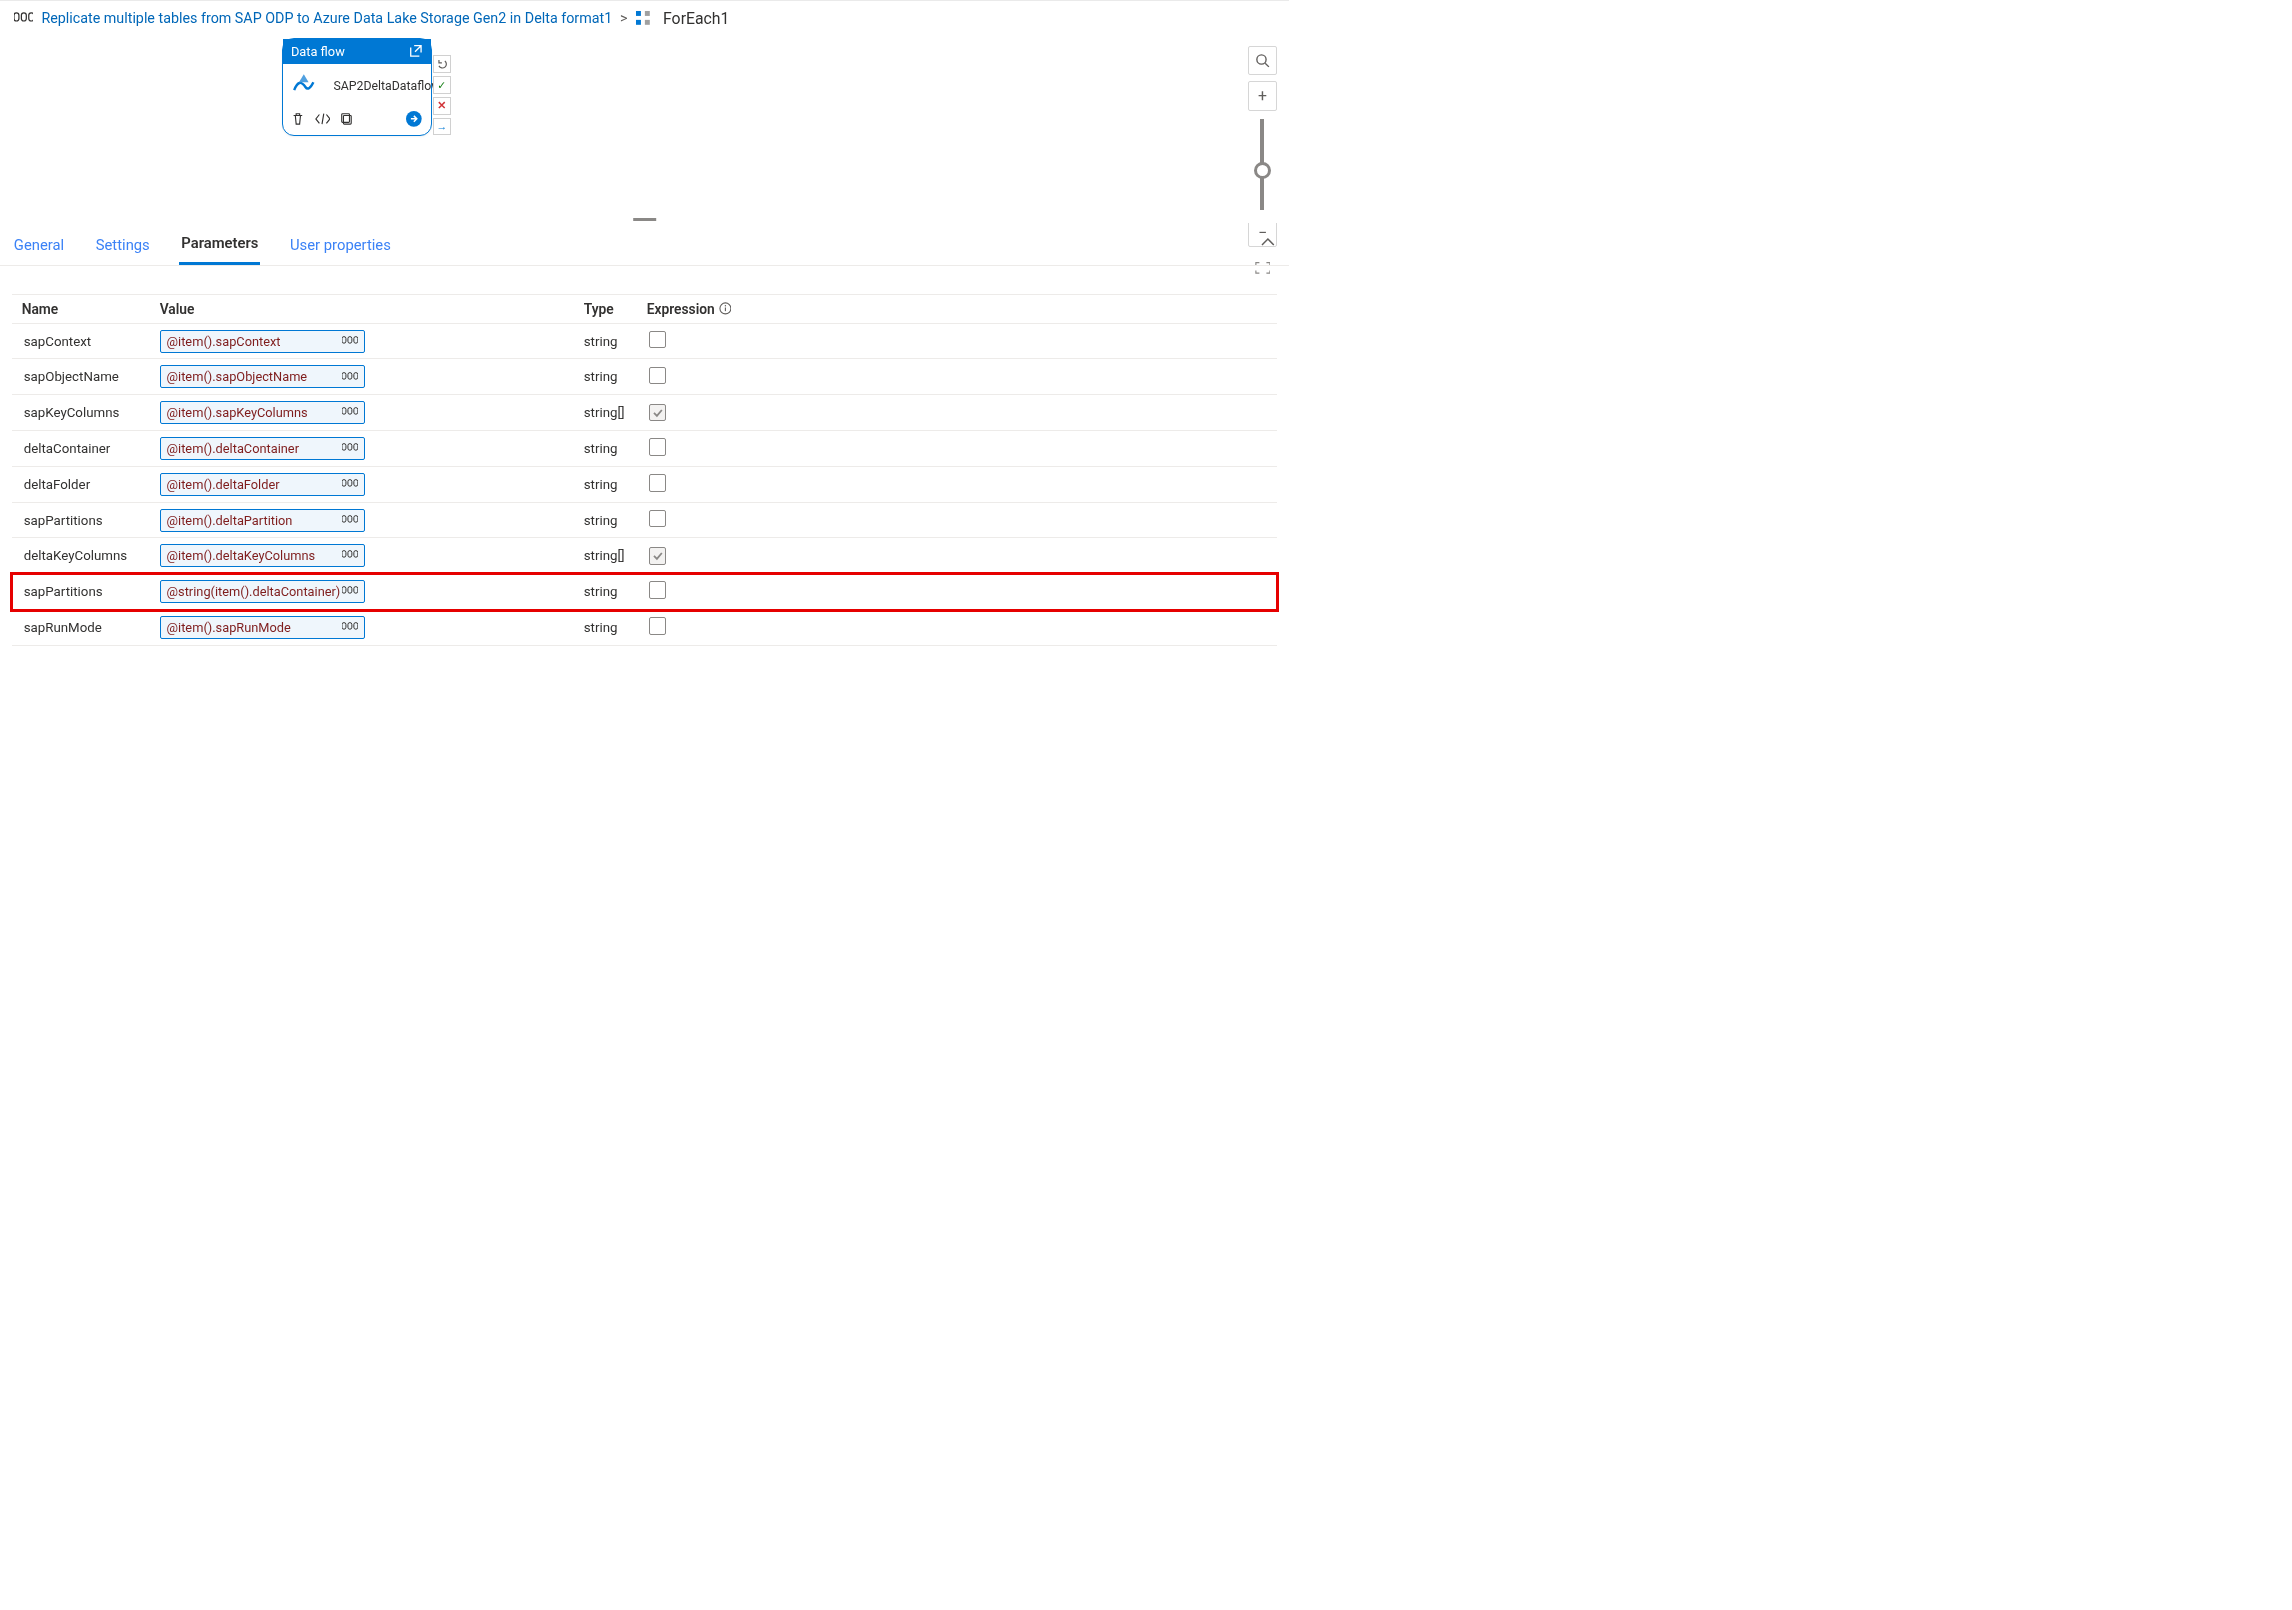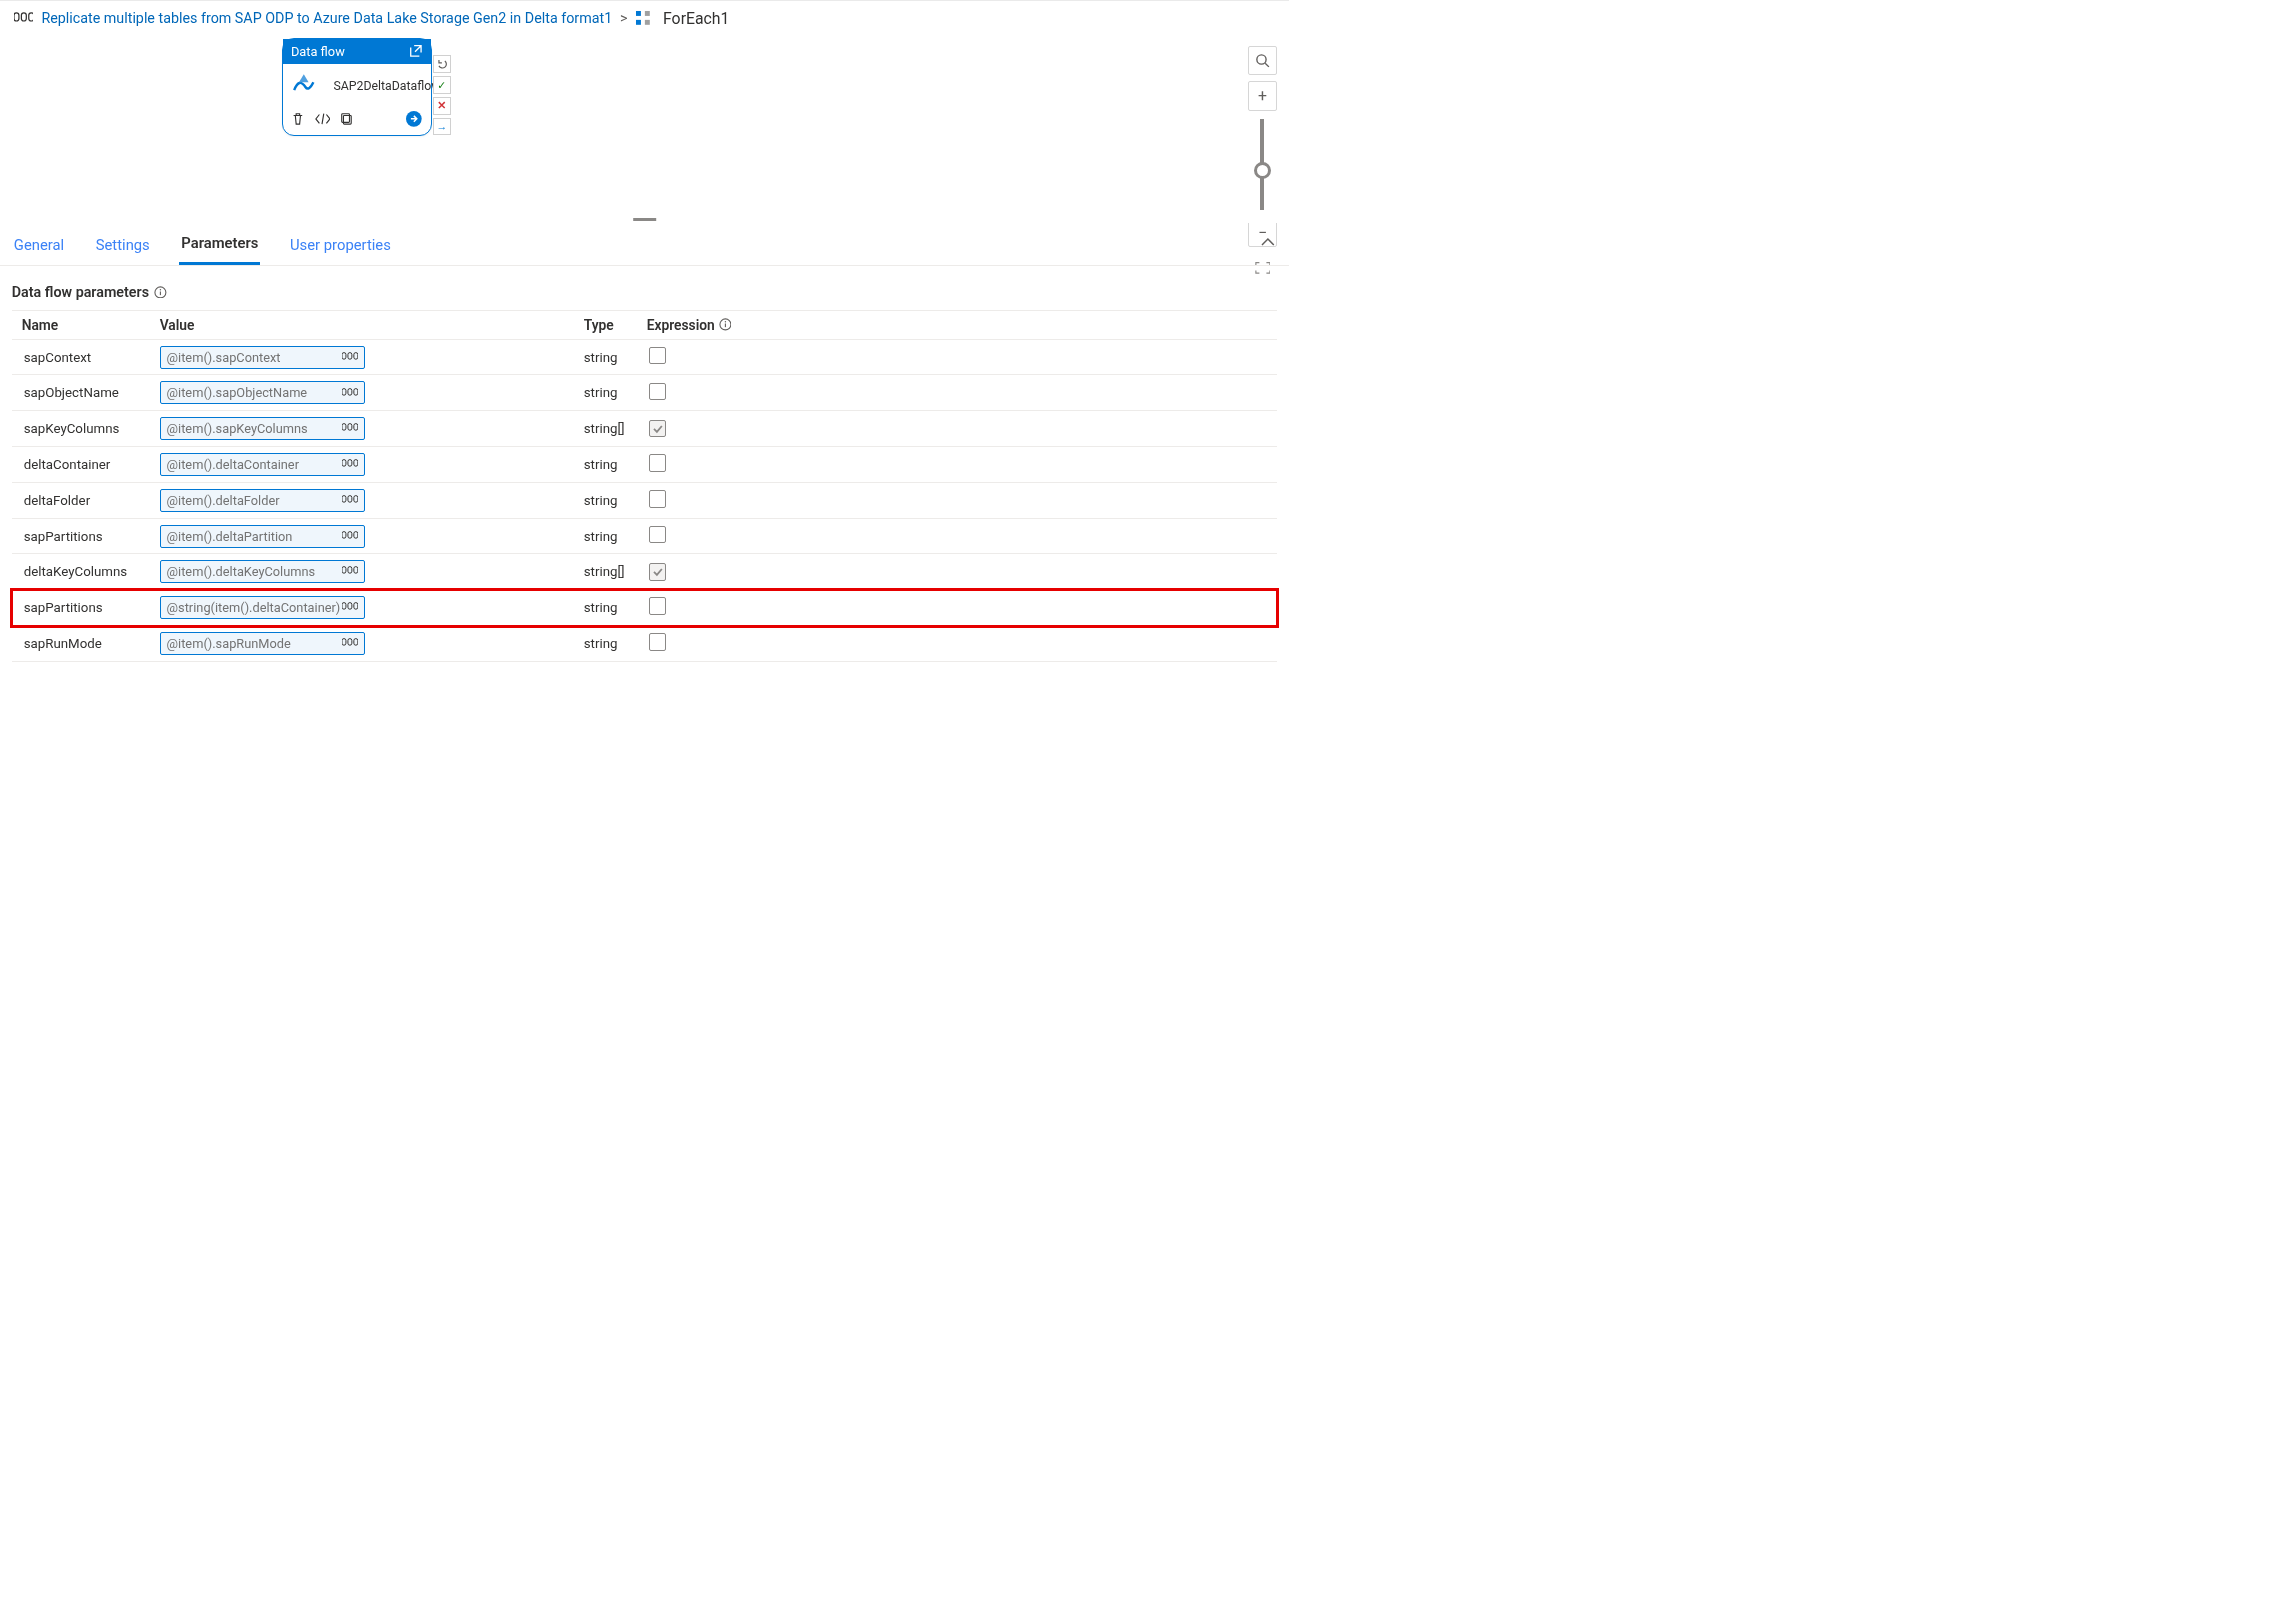--- a/index.html
+++ b/index.html
@@ -190,21 +190,21 @@
   .value-box {
     display:flex;
     align-items:center;
     justify-content: space-between;
     width: 205px;
     border: 1px solid #0078d4;
     border-radius: 2px;
     background: #eff6fc;
     padding: 3px 5.9px;
     font-size: 12.8px;
-    color: #737373;
+    color: #7f1d1d;
     cursor: pointer;
   }
   .value-box .db-icon { color:#323130; }
 
   .chk {
     width: 17.7px; height: 17.7px;
     border: 1px solid #8a8886;
     border-radius: 2px;
     display:inline-flex; align-items:center; justify-content:center;
     background:#fff;
@@ -334,30 +334,20 @@
   <div class="tab active">Parameters</div>
   <div class="tab">User properties</div>
   <span class="collapse-chevron">
     <svg width="13.8" height="9.9" viewBox="0 0 14 10">
         <path d="M1 8l6-6 6 6" fill="none" stroke="#605e5c" stroke-width="1.5"></path>
       </svg>
   </span>
 </div>
 
 <div class="param-section">
-  <div class="section-title">
-    <span>Data flow parameters</span>
-    <span class="info-icon">
-      <svg width="12.8" height="12.8" viewBox="0 0 14 14">
-          <circle cx="7" cy="7" r="6" fill="none" stroke="#605e5c" stroke-width="1.2"></circle>
-          <circle cx="7" cy="4" r="0.8" fill="#605e5c"></circle>
-          <rect x="6.4" y="6" width="1.2" height="4" fill="#605e5c"></rect>
-        </svg>
-    </span>
-  </div>
 
   <div class="param-table">
     <div class="param-head">
       <div class="col-name">Name</div>
       <div class="col-value">Value</div>
       <div class="col-type">Type</div>
       <div class="col-expr">
         <span>Expression</span>
         <span class="info-icon">
           <svg width="12.8" height="12.8" viewBox="0 0 14 14">

